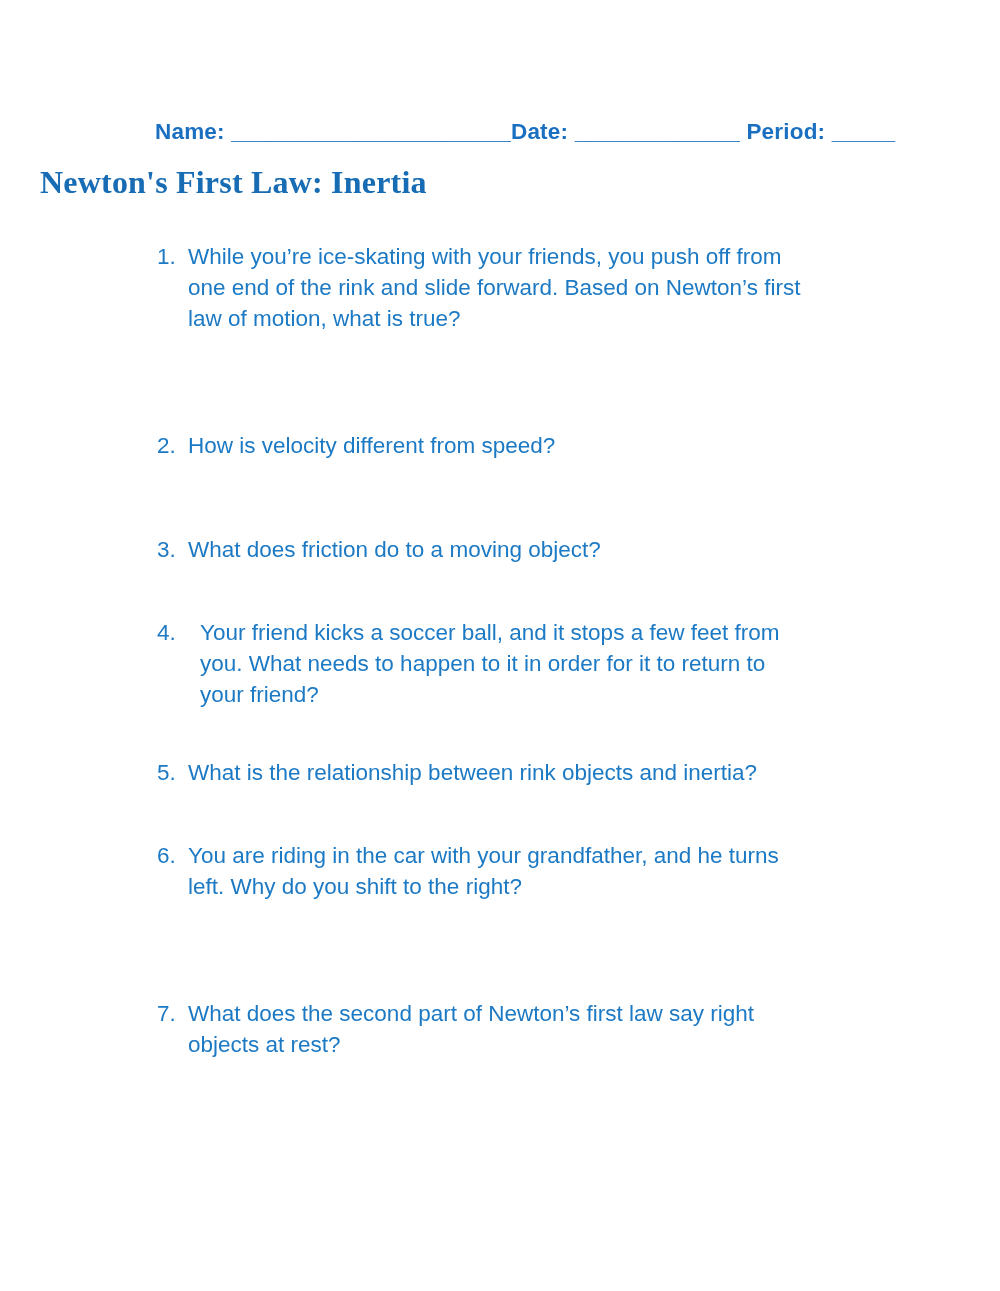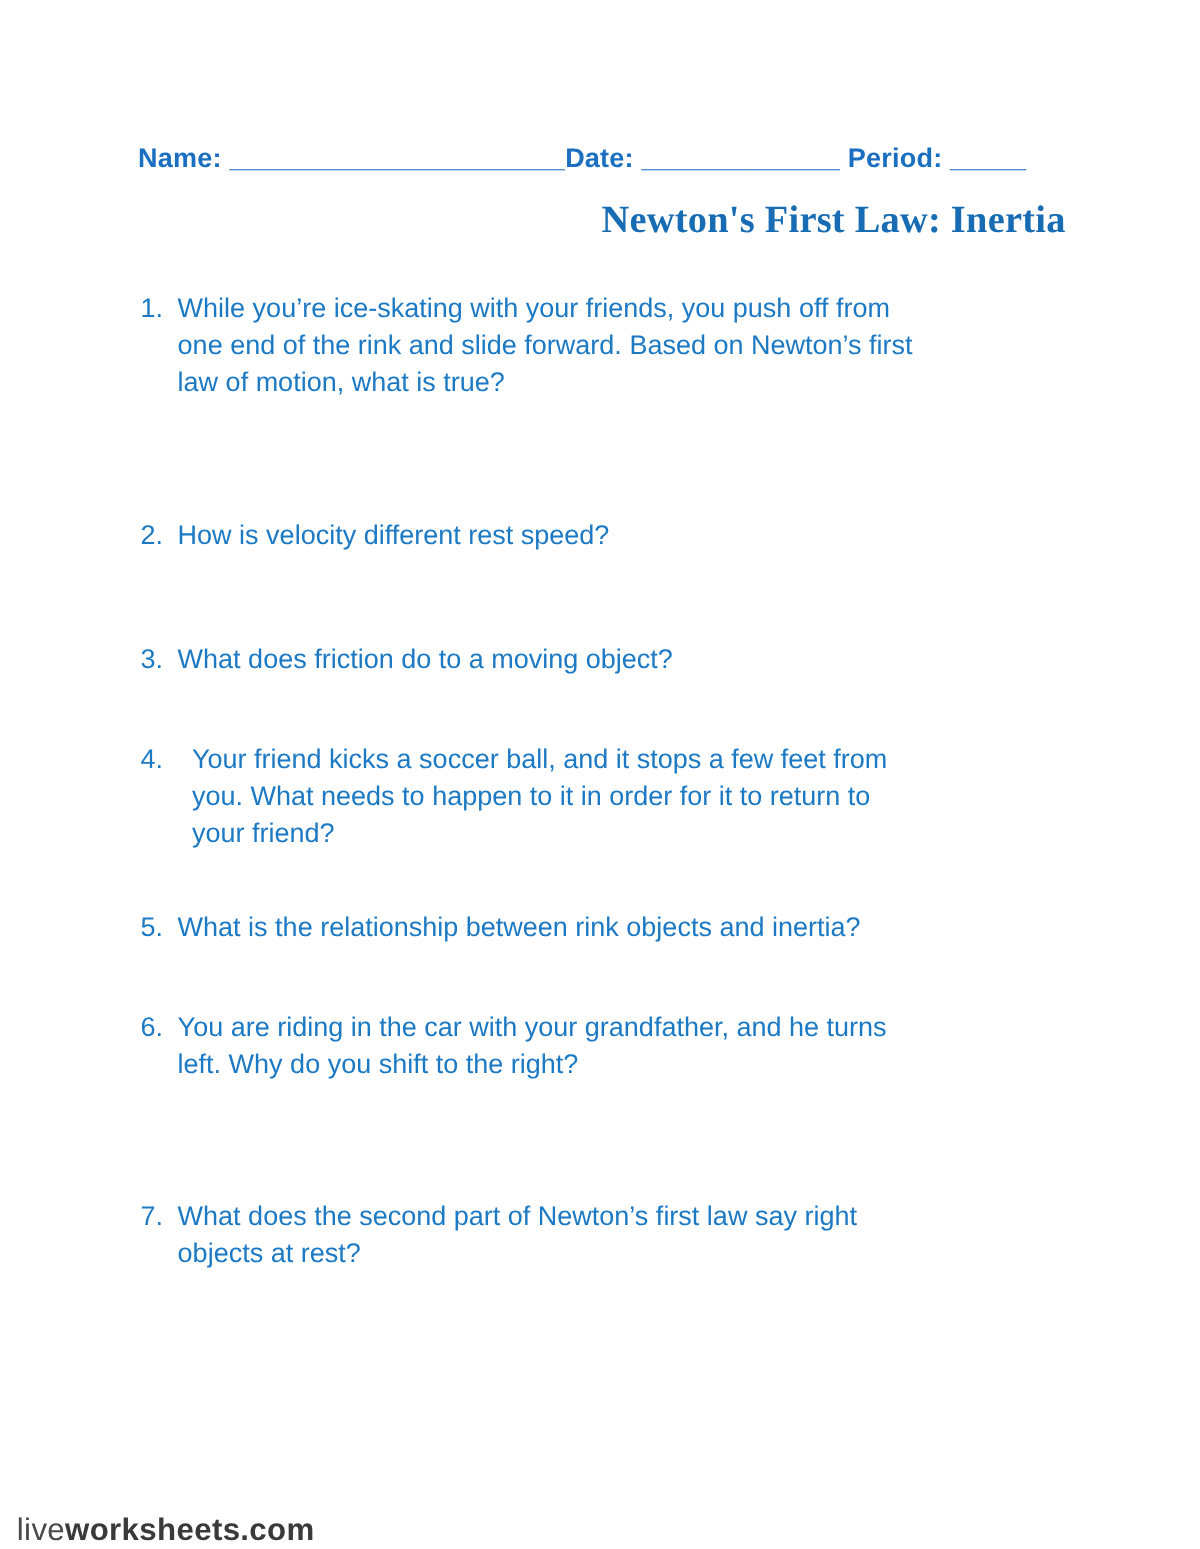--- a/index.html
+++ b/index.html
@@ -4,37 +4,38 @@
 <style>
   * { margin: 0; padding: 0; box-sizing: border-box; }
   html, body { background: #ffffff; }
   .page {
     position: relative;
     width: 888px;
     height: 1291px;
     background: #ffffff;
     font-family: "Liberation Sans", sans-serif;
     overflow: hidden;
+    margin-left: 40px;
   }
   .header-line {
     position: absolute;
     left: 115px;
     top: 119px;
     font-size: 22.5px;
     font-weight: bold;
     color: #1b6fc1;
     white-space: pre;
     letter-spacing: 0.2px;
   }
   .worksheet-title {
     position: absolute;
     left: 0;
     top: 164px;
     width: 100%;
-    text-align: right;
+    text-align: left;
     font-family: "Liberation Serif", serif;
     font-weight: bold;
     font-size: 32px;
     color: #176cb4;
     letter-spacing: 0.2px;
   }
   .question {
     position: absolute;
     left: 117px;
     width: 800px;
@@ -75,21 +76,21 @@
 
   <div class="question q1">
     <span class="qnum">1.</span>
     <span class="qtext">While you’re ice-skating with your friends, you push off from
 one end of the rink and slide forward. Based on Newton’s first
 law of motion, what is true?</span>
   </div>
 
   <div class="question q2">
     <span class="qnum">2.</span>
-    <span class="qtext">How is velocity different rest speed?</span>
+    <span class="qtext">How is velocity different from speed?</span>
   </div>
 
   <div class="question q3">
     <span class="qnum">3.</span>
     <span class="qtext">What does friction do to a moving object?</span>
   </div>
 
   <div class="question q4">
     <span class="qnum">4.</span>
     <span class="qtext">Your friend kicks a soccer ball, and it stops a few feet from
@@ -107,15 +108,14 @@
     <span class="qtext">You are riding in the car with your grandfather, and he turns
 left. Why do you shift to the right?</span>
   </div>
 
   <div class="question q7">
     <span class="qnum">7.</span>
     <span class="qtext">What does the second part of Newton’s first law say right
 objects at rest?</span>
   </div>
 
-  <div class="footer"><span class="brand-light">live</span><span class="brand-bold">worksheets.com</span></div>
 
 </div>
 
 </body></html>

